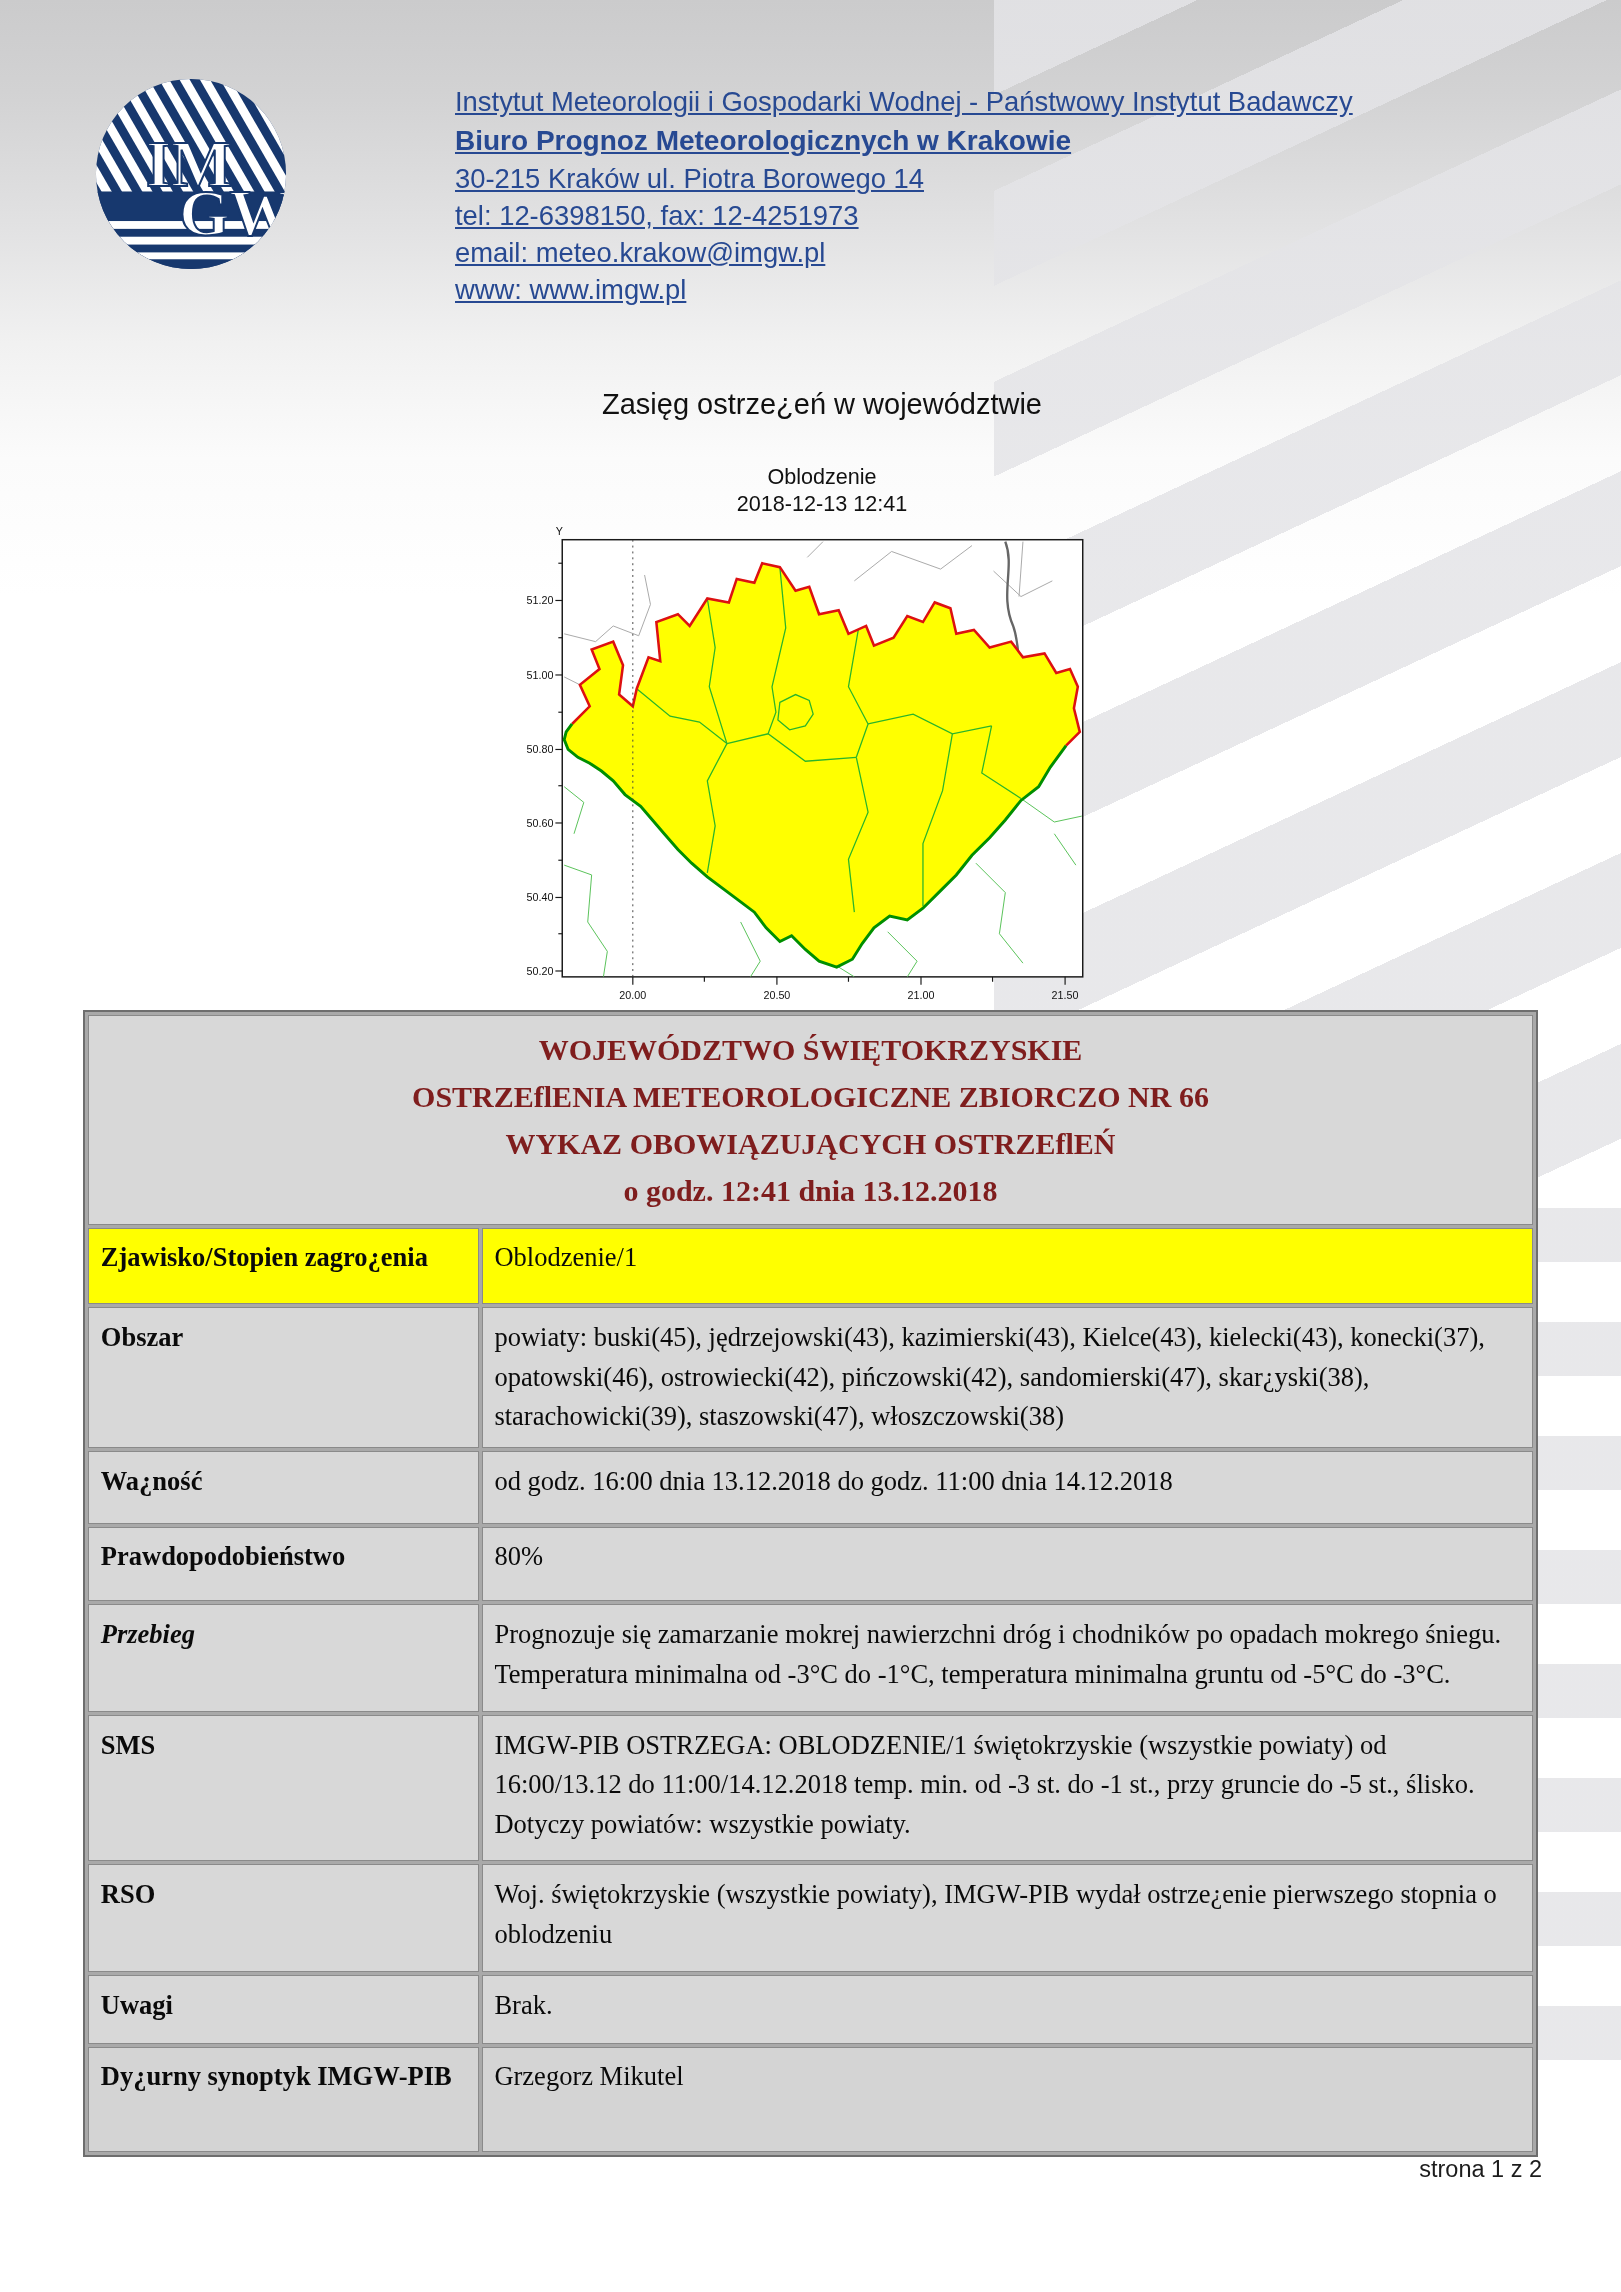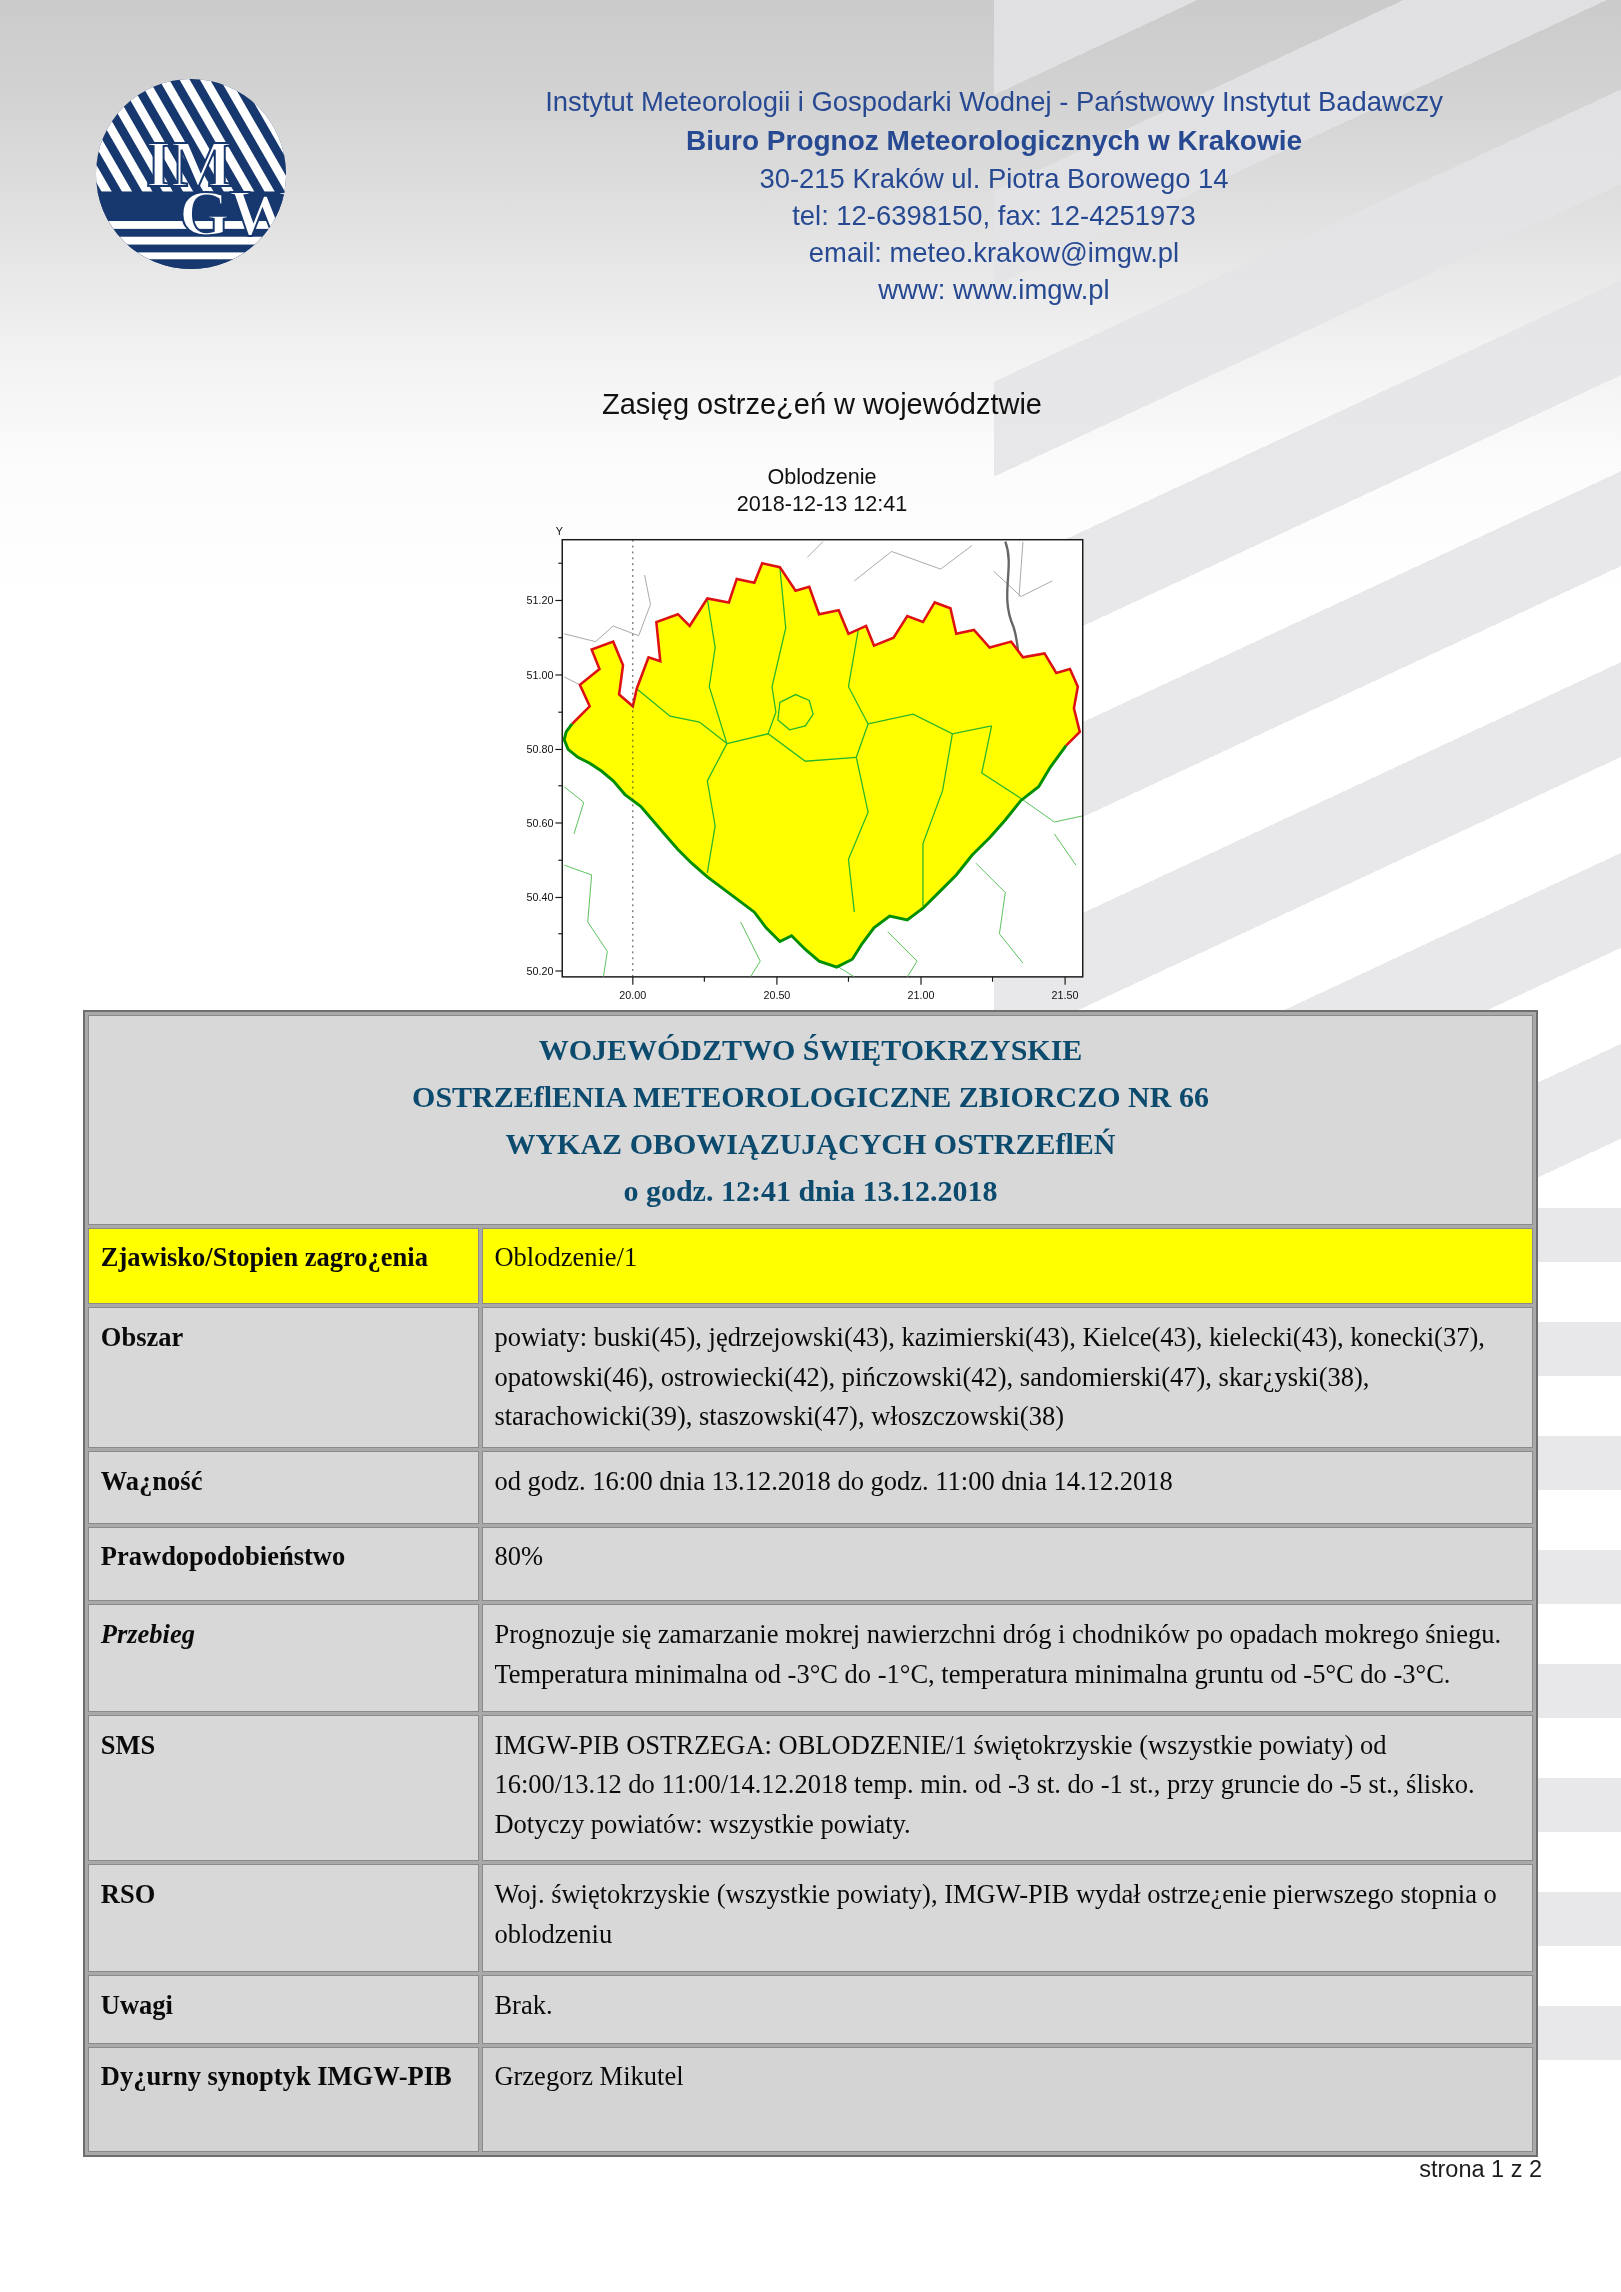--- a/index.html
+++ b/index.html
@@ -15,36 +15,36 @@
     background:repeating-linear-gradient(155deg,#e4e4e7 0 86px,rgba(255,255,255,0) 86px 173px);
     opacity:.85;
   }
   .wm-horiz{
     top:1208px;right:0;width:549px;height:863px;
     background:repeating-linear-gradient(180deg,#e4e4e7 0 54px,rgba(255,255,255,0) 54px 114px);
     opacity:.85;
   }
   
   #logo{position:absolute;left:93px;top:76px;width:196px;height:196px;z-index:2;}
-  #org{position:absolute;top:82px;right:88px;width:1078px;text-align:center;color:#274992;z-index:2;}
+  #org{position:absolute;top:82px;right:88px;width:1078px;text-align:left;color:#274992;z-index:2;text-decoration:underline;}
   #org .l1{font-size:27.4px;line-height:39px;}
   #org .l2{font-size:28px;line-height:39px;font-weight:bold;}
   #org .l3,#org .l4,#org .l5,#org .l6{font-size:27.4px;line-height:37px;}
   
   #sect-title{position:absolute;left:518px;top:388px;width:608px;text-align:center;font-size:29px;color:#111;z-index:2;}
   #map-titles{position:absolute;left:518px;top:463px;width:608px;text-align:center;font-size:21.6px;line-height:27.4px;color:#111;z-index:2;}
   #map-wrap{position:absolute;left:518px;top:525px;z-index:2;}
   .tick-label{font-family:"Liberation Sans",sans-serif;font-size:11px;fill:#111;}
   
   #tbl-wrap{position:absolute;left:83px;top:1010px;width:1455px;z-index:2;}
   table.warn{width:100%;border-collapse:separate;border-spacing:3.9px;background:#a9a9a9;border:2.9px solid #6e6e6e;}
   table.warn td{border:1px solid #8a8a8a;background:rgba(255,255,255,0.55);vertical-align:top;
     font-family:"Liberation Serif",serif;font-size:26.5px;color:#0a0a0a;padding:9.8px 11.8px;line-height:1.5;}
   td.title-cell{text-align:center;padding:17.6px 9.8px 11.8px 9.8px;}
-  td.title-cell div{color:#0c4a6e;font-weight:bold;font-size:30px;line-height:47px;font-family:"Liberation Serif",serif;}
+  td.title-cell div{color:#7f1d1d;font-weight:bold;font-size:30px;line-height:47px;font-family:"Liberation Serif",serif;}
   td.lbl{width:365px;font-weight:bold;}
   tr.row-yellow td{background:#ffff00;}
   tr.row-gray td{background:#d4d4d4;}
   
   #footer{position:absolute;top:2156px;right:79px;font-size:23.5px;color:#1c1c1c;z-index:2;}
 </style>
 </head>
 <body>
 
 <div id="page">

